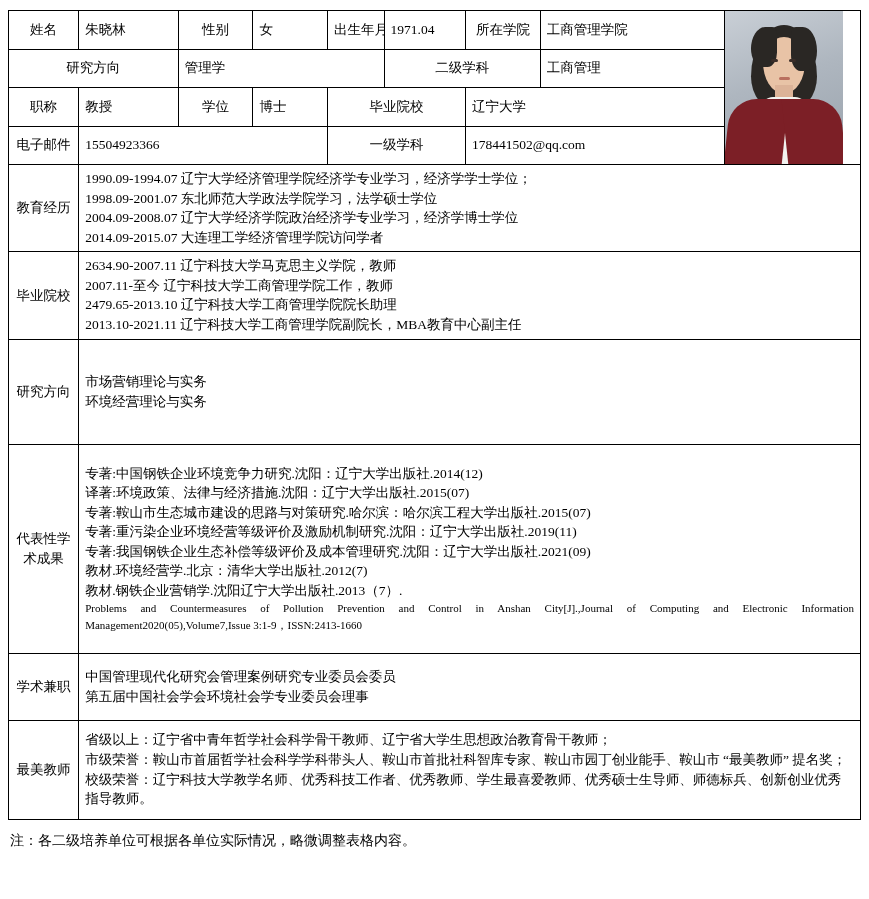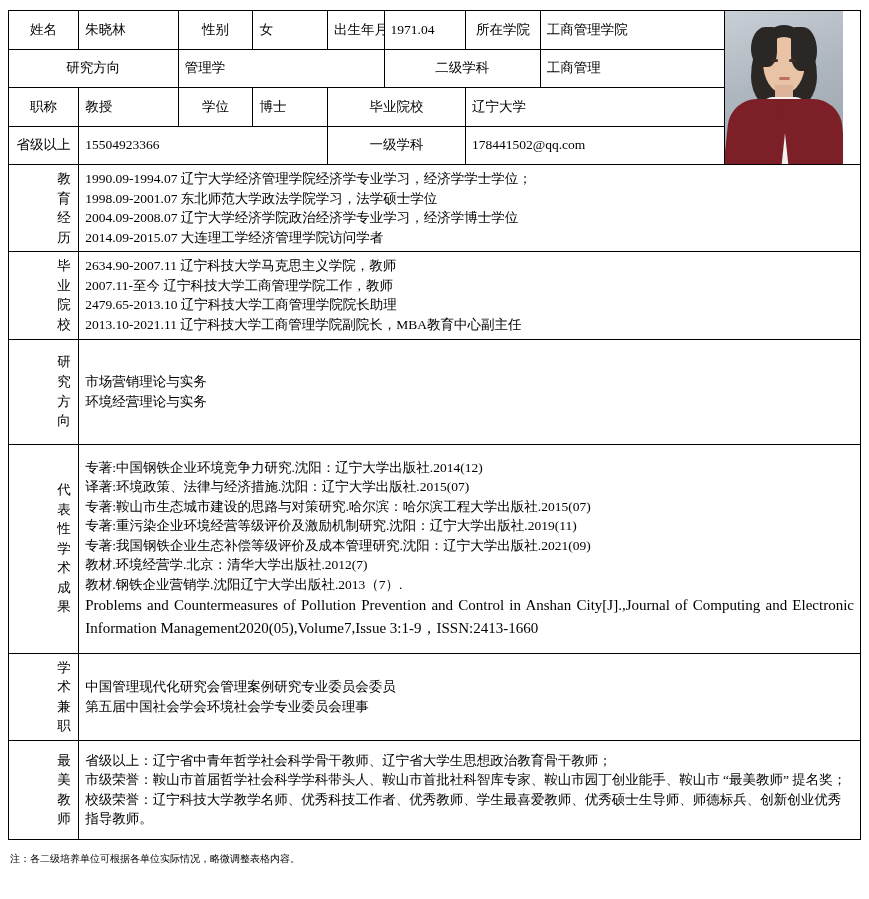--- a/index.html
+++ b/index.html
@@ -133,34 +133,33 @@
   .photo .eye-l { left: 46px; }
   .photo .eye-r { left: 64px; }
   .photo .mouth {
     position: absolute;
     left: 54px; top: 66px;
     width: 11px; height: 3px;
     background: #b9705f;
     border-radius: 2px;
   }
   .small-en {
-    font-size: 15px;
+    font-size: 11px;
     line-height: 1.5;
     text-align: justify;
     display: block;
   }
   .note {
     margin-top: 12px;
-    font-size: 10px;
+    font-size: 14px;
     padding-left: 2px;
   }
   .vstack {
     display: block;
     line-height: 1.45;
-    margin-left: 41px;
   }
 </style>
 </head>
 <body>
 
 <div class="page">
 
   <table class="cv">
     <colgroup>
       <col style="width:62px">
@@ -211,21 +210,21 @@
     <tr>
       <td class="lbl">职称</td>
       <td class="val">教授</td>
       <td class="lbl">学位</td>
       <td class="val">博士</td>
       <td class="lbl" colspan="2">毕业院校</td>
       <td class="val" colspan="2">辽宁大学</td>
     </tr>
 
     <tr>
-      <td class="lbl">省级以上</td>
+      <td class="lbl">电子邮件</td>
       <td class="val" colspan="3">15504923366</td>
       <td class="lbl" colspan="2">一级学科</td>
       <td class="val" colspan="2">178441502@qq.com</td>
     </tr>
 
     <tr>
       <td class="vlabel" style="height:76px">
         <span class="vstack">教育经历</span>
       </td>
       <td class="block" colspan="8">

